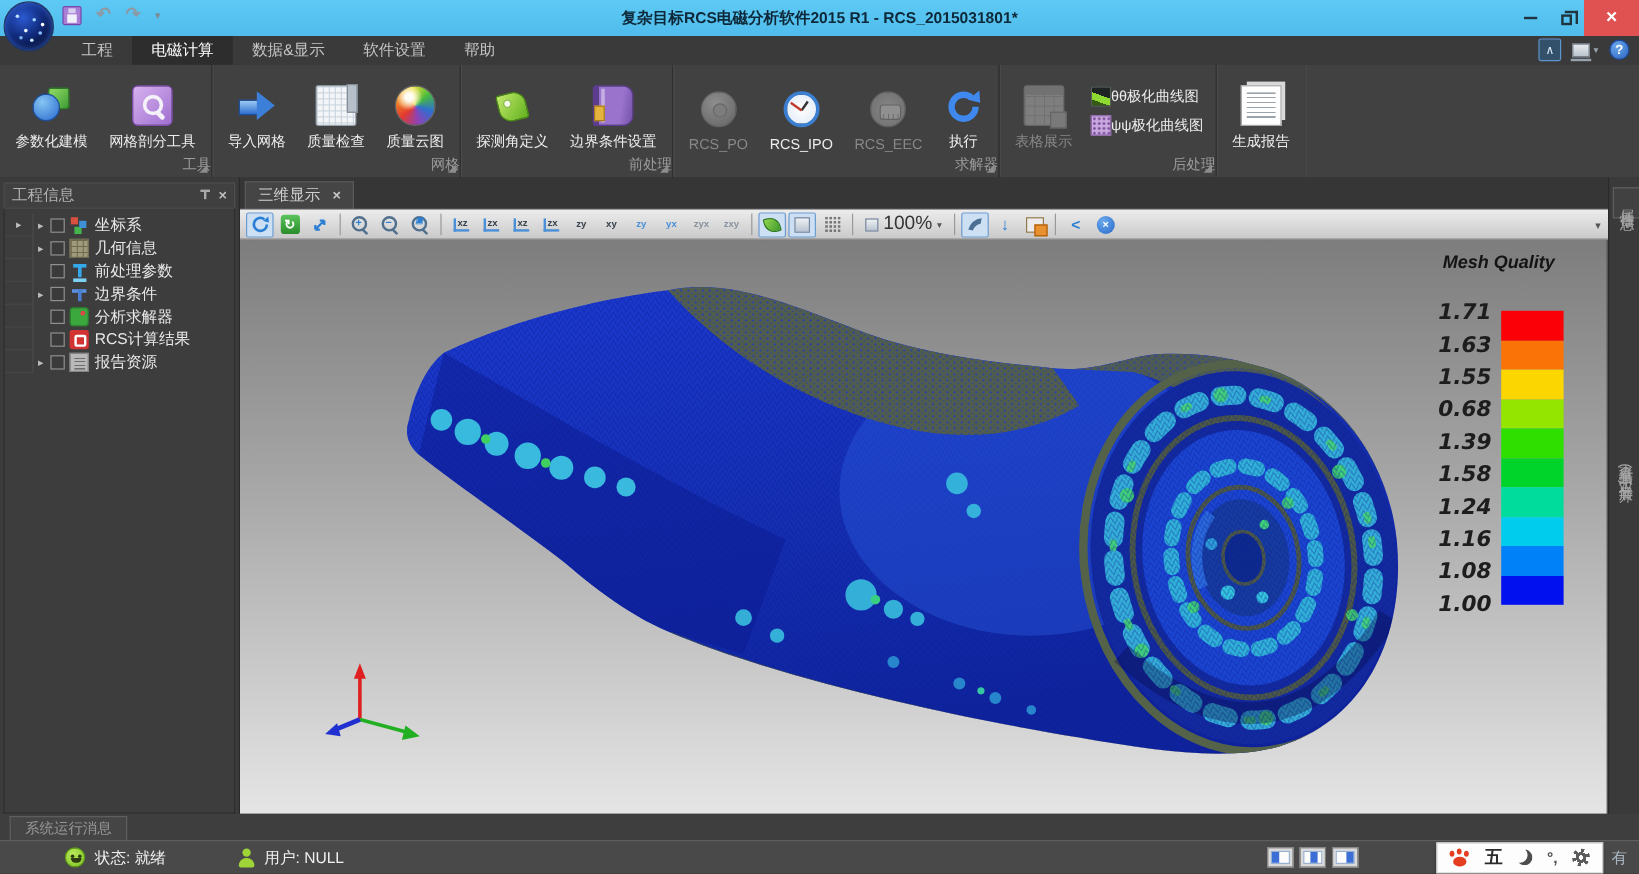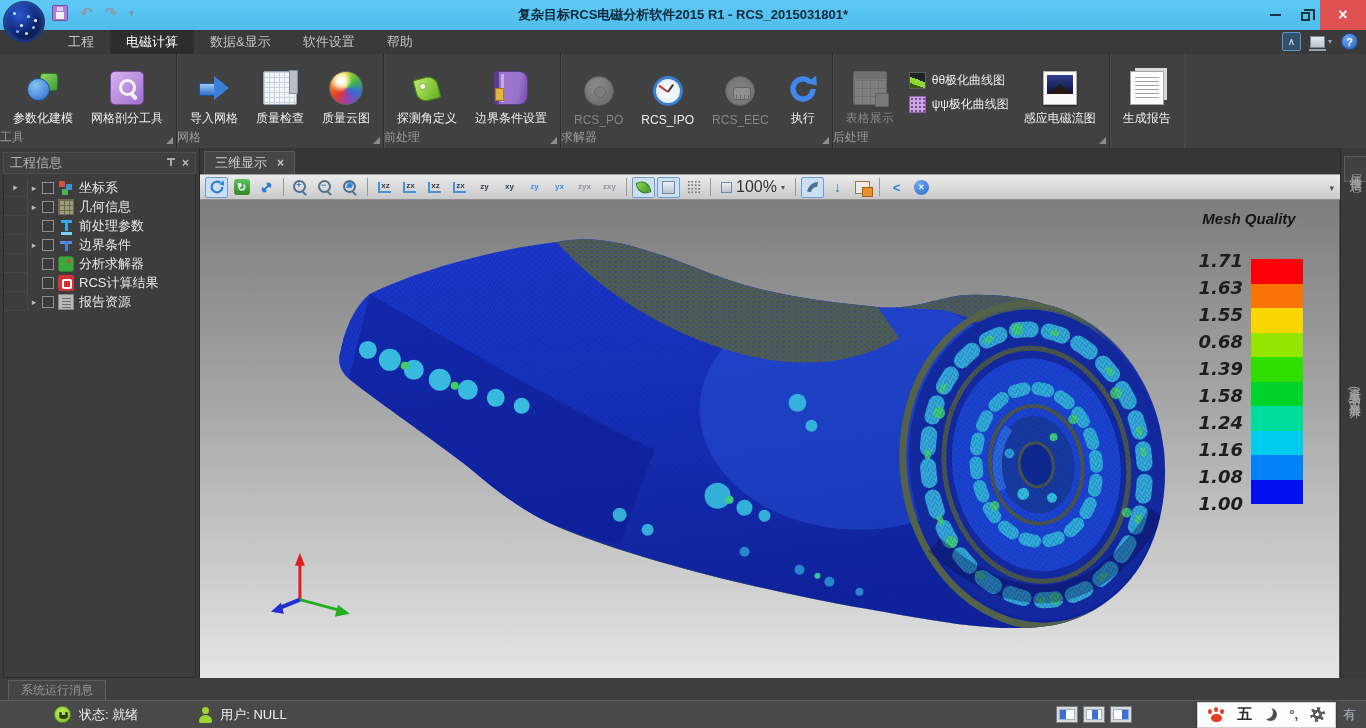--- a/index.html
+++ b/index.html
@@ -40,28 +40,28 @@
   .monitor { width:15px; height:12px; background:linear-gradient(#e8ecf0,#b9c2cc); border:1px solid #7e8994; position:relative; }
   .monitor::after { content:''; position:absolute; left:-2px; bottom:-4px; width:17px; height:2px; background:#97a2ad; }
   .mon-caret { color:#9aa4ae; font-size:8px; }
   .helpbtn { width:17px; height:17px; border-radius:50%; background:radial-gradient(circle at 35% 30%, #6aa8ec, #2c63c0);
              color:#fff; font-size:11px; font-weight:bold; display:flex; align-items:center; justify-content:center; border:1px solid #1d4a98; }
 
   
   .ribbon { height:94px; background:#414141; display:flex; align-items:stretch; }
   .rgroup { display:flex; flex-direction:column; border-right:1px solid #2e2e2e; box-shadow:1px 0 0 rgba(255,255,255,.06); }
   .rbody { height:75px; display:flex; align-items:center; padding:2px 4px 0; }
-  .rfoot { height:19px; position:relative; text-align:left; font-size:12px; color:#9b9b9b; line-height:17px; }
+  .rfoot { height:19px; position:relative; text-align:right; font-size:12px; color:#9b9b9b; line-height:17px; }
   .dlg { position:absolute; right:3px; bottom:4px; width:0; height:0; border-left:7px solid transparent; border-bottom:7px solid #8d8d8d; }
   .rbtn { display:flex; flex-direction:column; align-items:center; justify-content:flex-end; gap:5px; height:68px; padding:0 9px; }
   .rlabel { font-size:12px; color:#ededed; white-space:nowrap; }
   .rbtn.dis .rlabel { color:#878787; }
   .rbtn.dis .ic, .rbtn.dis svg { opacity:.45; filter:grayscale(1); }
   .rcol { display:flex; flex-direction:column; justify-content:center; gap:7px; padding:0 6px; height:68px; }
-  .rsmall { display:flex; align-items:center; gap:6px; font-size:12px; color:#ededed; }
+  .rsmall { display:flex; align-items:center; gap:0; font-size:12px; color:#ededed; }
 
   
   .ic { width:34px; height:34px; position:relative; flex:none; }
   .ic-s { width:17px; height:17px; position:relative; flex:none; }
   .ic-gear { border-radius:50%;
     background: radial-gradient(circle, #e9edf2 0 4px, #9aa6b4 4px 9px, #78828e 9px 11px, transparent 11px),
       repeating-conic-gradient(from 6deg, #8d99a6 0deg 24deg, transparent 24deg 45deg);
     background-position:center; }
   .ic-param::before { content:''; position:absolute; right:2px; top:2px; width:16px; height:16px; border-radius:3px;
     background:linear-gradient(135deg,#93dc66,#3d9c33); border:1px solid #2d7c26; }
@@ -342,24 +342,20 @@
       <div class="rcol">
         <button class="rsmall">
           <span class="ic-s ic-theta"></span>
           <span>θθ极化曲线图</span>
         </button>
         <button class="rsmall">
           <span class="ic-s ic-psi"></span>
           <span>ψψ极化曲线图</span>
         </button>
       </div>
-      <button class="rbtn">
-        <span class="ic ic-photo"></span>
-        <span class="rlabel">感应电磁流图</span>
-      </button>
     </div>
     <div class="rfoot"><span>后处理</span><i class="dlg"></i></div>
   </div>
 
   <div class="rgroup" style="border-right:none;">
     <div class="rbody">
       <button class="rbtn">
         <span class="ic ic-report"></span>
         <span class="rlabel">生成报告</span>
       </button>

